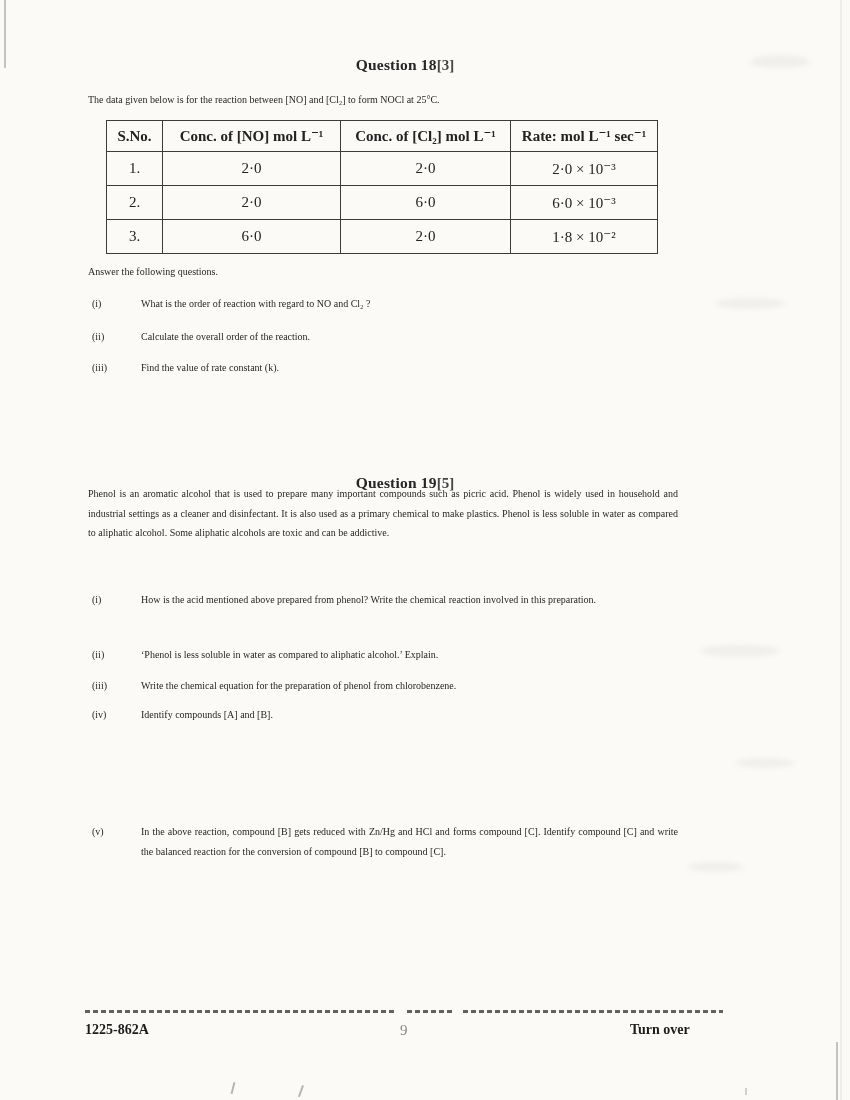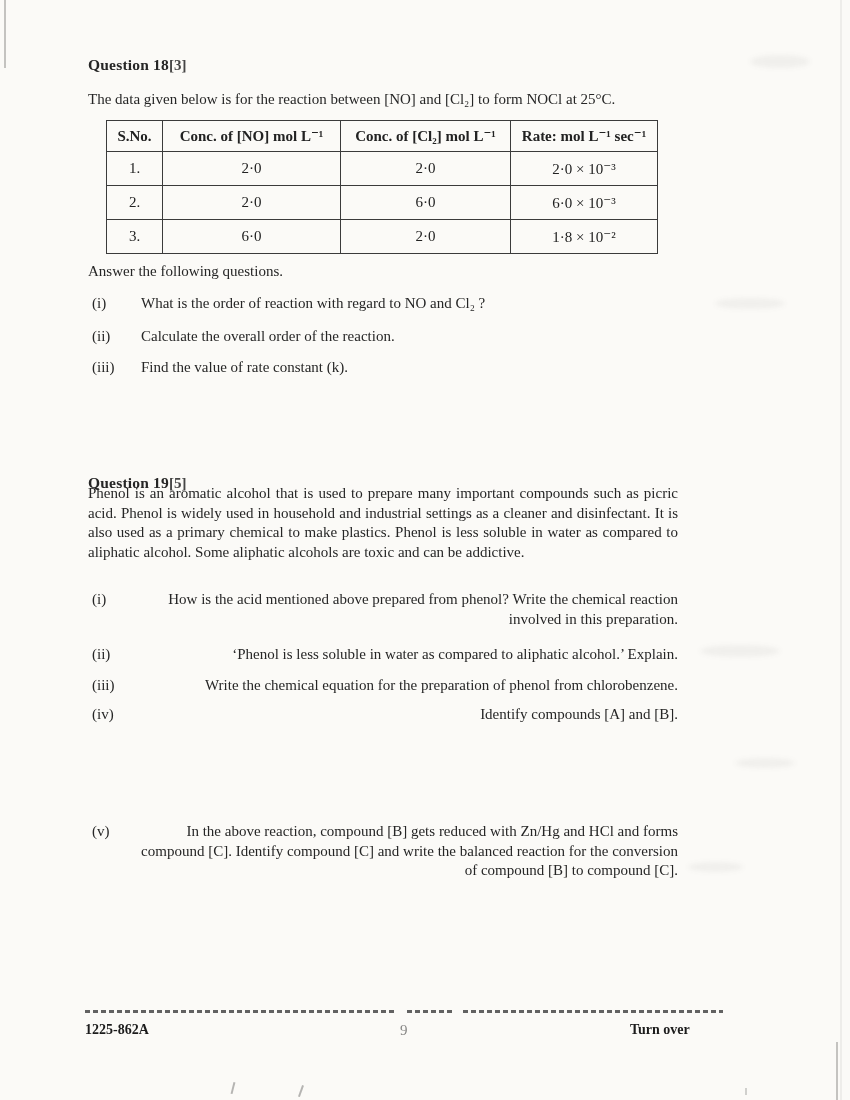--- a/index.html
+++ b/index.html
@@ -5,23 +5,23 @@
   html,body{margin:0;padding:0;background:#ffffff;}
   .page{
     position:relative;
     width:850px;height:1100px;
     background:#fbfaf7;
     font-family:"Liberation Serif","DejaVu Serif",serif;
     color:#262626;
     overflow:hidden;
   }
   .abs{position:absolute;}
-  .text{font-size:15px;line-height:19.5px;margin:0;}
+  .text{font-size:10px;line-height:19.5px;margin:0;}
   .justify{text-align:justify;}
-  .hrow{display:flex;justify-content:flex-start;align-items:baseline;}
+  .hrow{display:flex;justify-content:center;align-items:baseline;}
   .qtitle{font-size:15.5px;font-weight:bold;letter-spacing:.2px;}
   .marks{font-size:15px;font-weight:bold;opacity:.85;}
   .section-heading{
     font-size:17px;font-weight:bold;text-align:center;
     letter-spacing:.6px;color:#1c1c1c;
   }
   
   table.data{border-collapse:collapse;background:transparent;}
   table.data th, table.data td{
     border:1.6px solid #3b3b3b;
@@ -32,21 +32,21 @@
   table.data th{font-weight:bold;height:30px;}
   table.data td{height:33px;}
   .col-sno{width:56px;}
   .col-no{width:178px;}
   .col-cl{width:170px;}
   .col-rate{width:147px;}
   
   .subq{display:flex;}
   .subq .num{flex:0 0 49px;padding-left:4px;}
   .subq .body{flex:1;}
-  .subq .body p{margin:0;text-align:right;}
+  .subq .body p{margin:0;}
   .subq .body p + p{margin-top:4px;}
   
   .dash{
     height:3px;
     background:repeating-linear-gradient(90deg,#474747 0 5px,transparent 5px 8px);
     opacity:.85;
   }
   .footer-text{font-size:14px;font-weight:bold;color:#1c1c1c;}
   .page-num{font-size:15px;opacity:.55;filter:blur(.4px);}
   

